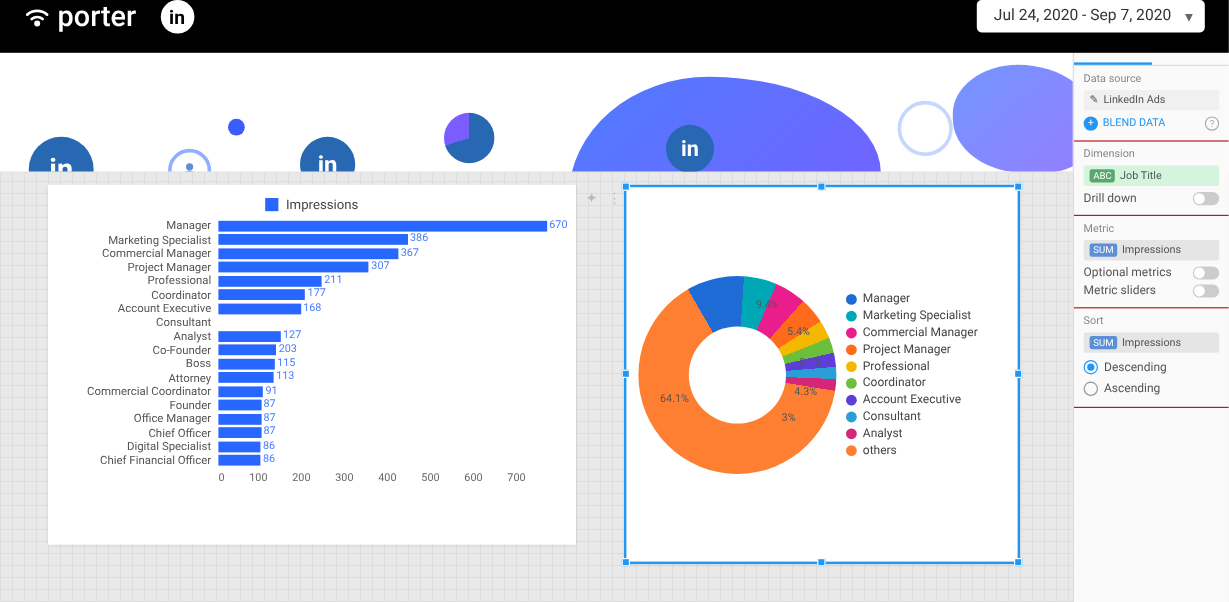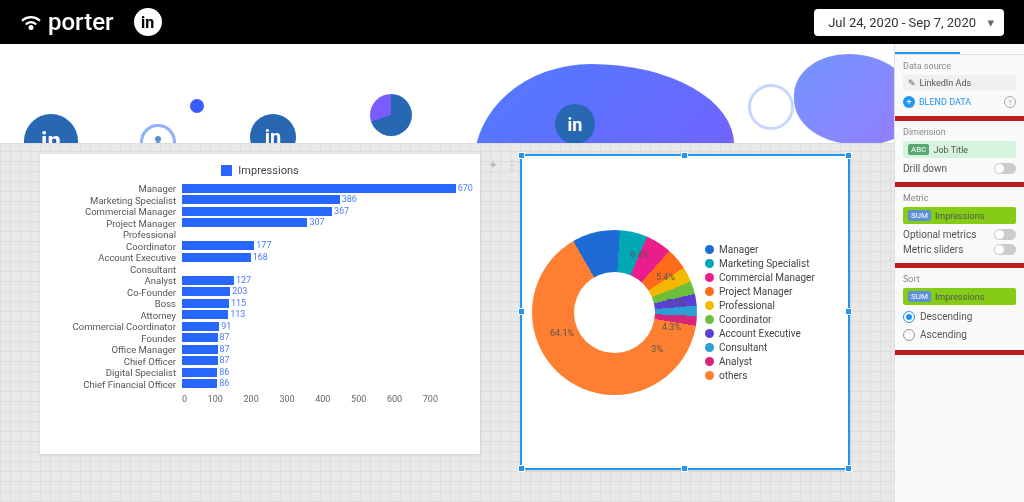--- a/index.html
+++ b/index.html
@@ -1,17 +1,17 @@
 <!DOCTYPE html>
 <html><head>
 <meta charset="utf-8">
 <style>
 *{box-sizing:border-box;margin:0;padding:0;font-family:-apple-system,BlinkMacSystemFont,"Segoe UI",Roboto,Arial,sans-serif}
 body{width:1024px;height:502px;overflow:hidden;background:#f5f5f5;position:relative}
-.topbar{background:#000;height:44px;display:flex;align-items:center;padding:0 20px;position:relative;z-index:10}
+.topbar{background:#000;height:44px;display:flex;align-items:flex-start;padding:0 20px;position:relative;z-index:10}
 .logo{color:#fff;font-size:24px;font-weight:500;display:flex;align-items:center;gap:6px}
 .logo-wifi{display:inline-block}
 .linkedin-badge{width:28px;height:28px;background:#fff;border-radius:50%;display:flex;align-items:center;justify-content:center;margin-left:20px;color:#000;font-weight:bold;font-size:16px}
 .date-picker{margin-left:auto;background:#fff;border-radius:4px;padding:6px 28px 6px 14px;font-size:13px;color:#333;position:relative;cursor:pointer}
 .date-picker::after{content:"▾";position:absolute;right:10px;top:6px;color:#666}
 .hero{height:100px;background:#fff;position:relative;overflow:hidden;border-bottom:1px solid #ddd}
 .blob{position:absolute;background:linear-gradient(135deg,#4f7cff,#7b5cff);border-radius:50%}
 .blob1{width:260px;height:200px;right:290px;top:20px;border-radius:45% 55% 60% 40%/50% 40% 60% 50%}
 .blob2{width:120px;height:90px;right:110px;top:10px;border-radius:50% 60% 40% 55%;opacity:.8}
 .circ{position:absolute;border-radius:50%;display:flex;align-items:center;justify-content:center;color:#fff;font-weight:bold}
@@ -50,34 +50,34 @@
 .legend{font-size:10px;color:#444;display:flex;flex-direction:column;gap:3px}
 .leg-item{display:flex;align-items:center;gap:5px}
 .leg-dot{width:9px;height:9px;border-radius:50%;flex-shrink:0}
 .sidepanel{position:absolute;right:0;top:0;bottom:0;width:130px;background:#fafafa;border-left:1px solid #ddd;font-size:10px;color:#555;overflow:hidden}
 .sp-head{display:flex;align-items:center;gap:6px;padding:5px 8px;background:#fff;border-bottom:1px solid #eee}
 .sp-head .ring{width:18px;height:18px;border:3px solid;border-color:#ff5722 #2196f3 #ffc107 #4caf50;border-radius:50%}
 .sp-crumb{font-size:11px;color:#666}
 .sp-tabs{display:flex;border-bottom:1px solid #ddd}
 .sp-tab{flex:1;text-align:center;padding:6px 0;font-size:10px;font-weight:600;color:#888;cursor:pointer}
 .sp-tab.active{color:#2196f3;border-bottom:2px solid #2196f3}
-.sp-section{padding:6px 8px;border-bottom:5px solid #b91c1c}
+.sp-section{padding:6px 8px;border-bottom:1px solid #b91c1c}
 .sp-label{font-size:9px;color:#888;margin-bottom:4px}
 .chip{display:flex;align-items:center;gap:4px;background:#f0f0f0;padding:3px 5px;border-radius:2px;font-size:9px;margin-bottom:3px}
 .chip.green{background:#d4f4dd}
-.chip.blue{background:#84cc16}
+.chip.blue{background:#e5e5e5}
 .chip .pre{font-size:8px;background:#999;color:#fff;padding:1px 3px;border-radius:2px}
 .chip.green .pre{background:#5ba66f;content:"ABC"}
 .chip.blue .pre{background:#5b8fd6}
 .blend{color:#2196f3;display:flex;align-items:center;gap:4px;font-size:9px}
 .blend .plus{width:12px;height:12px;border-radius:50%;background:#2196f3;color:#fff;display:flex;align-items:center;justify-content:center;font-size:9px}
 .toggle{width:22px;height:11px;background:#ccc;border-radius:6px;position:relative;margin-left:auto}
 .toggle::after{content:"";position:absolute;width:9px;height:9px;background:#fff;border-radius:50%;top:1px;left:1px}
 .sp-row{display:flex;align-items:center;justify-content:space-between;padding:2px 0}
-.radio{display:flex;align-items:flex-start;gap:5px;padding:3px 0;cursor:pointer}
+.radio{display:flex;align-items:center;gap:5px;padding:3px 0;cursor:pointer}
 .radio .r{width:12px;height:12px;border:1px solid #999;border-radius:50%;display:flex;align-items:center;justify-content:center}
 .radio.sel .r::after{content:"";width:6px;height:6px;background:#2196f3;border-radius:50%}
 .radio.sel .r{border-color:#2196f3}
 .help{width:12px;height:12px;border:1px solid #aaa;border-radius:50%;display:flex;align-items:center;justify-content:center;font-size:8px;color:#aaa;margin-left:auto}
 .card-icons{position:absolute;right:-38px;top:4px;display:flex;gap:8px;color:#bbb;font-size:12px}
 </style>
 </head>
 <body>
 
 <div class="topbar">
@@ -150,20 +150,24 @@
         </div>
         <div class="bar-row">
           <div class="bar-label">Project Manager</div>
           <div class="bar-track">
             <div class="bar-fill" style="width:43.857142857142854%"></div>
             <div class="bar-val" style="left:calc(43.857142857142854% + 2px)">307</div>
           </div>
         </div>
         <div class="bar-row">
           <div class="bar-label">Professional</div>
+          <div class="bar-track">
+            <div class="bar-fill" style="width:30.142857142857142%"></div>
+            <div class="bar-val" style="left:calc(30.142857142857142% + 2px)">211</div>
+          </div>
         </div>
         <div class="bar-row">
           <div class="bar-label">Coordinator</div>
           <div class="bar-track">
             <div class="bar-fill" style="width:25.285714285714285%"></div>
             <div class="bar-val" style="left:calc(25.285714285714285% + 2px)">177</div>
           </div>
         </div>
         <div class="bar-row">
           <div class="bar-label">Account Executive</div>

